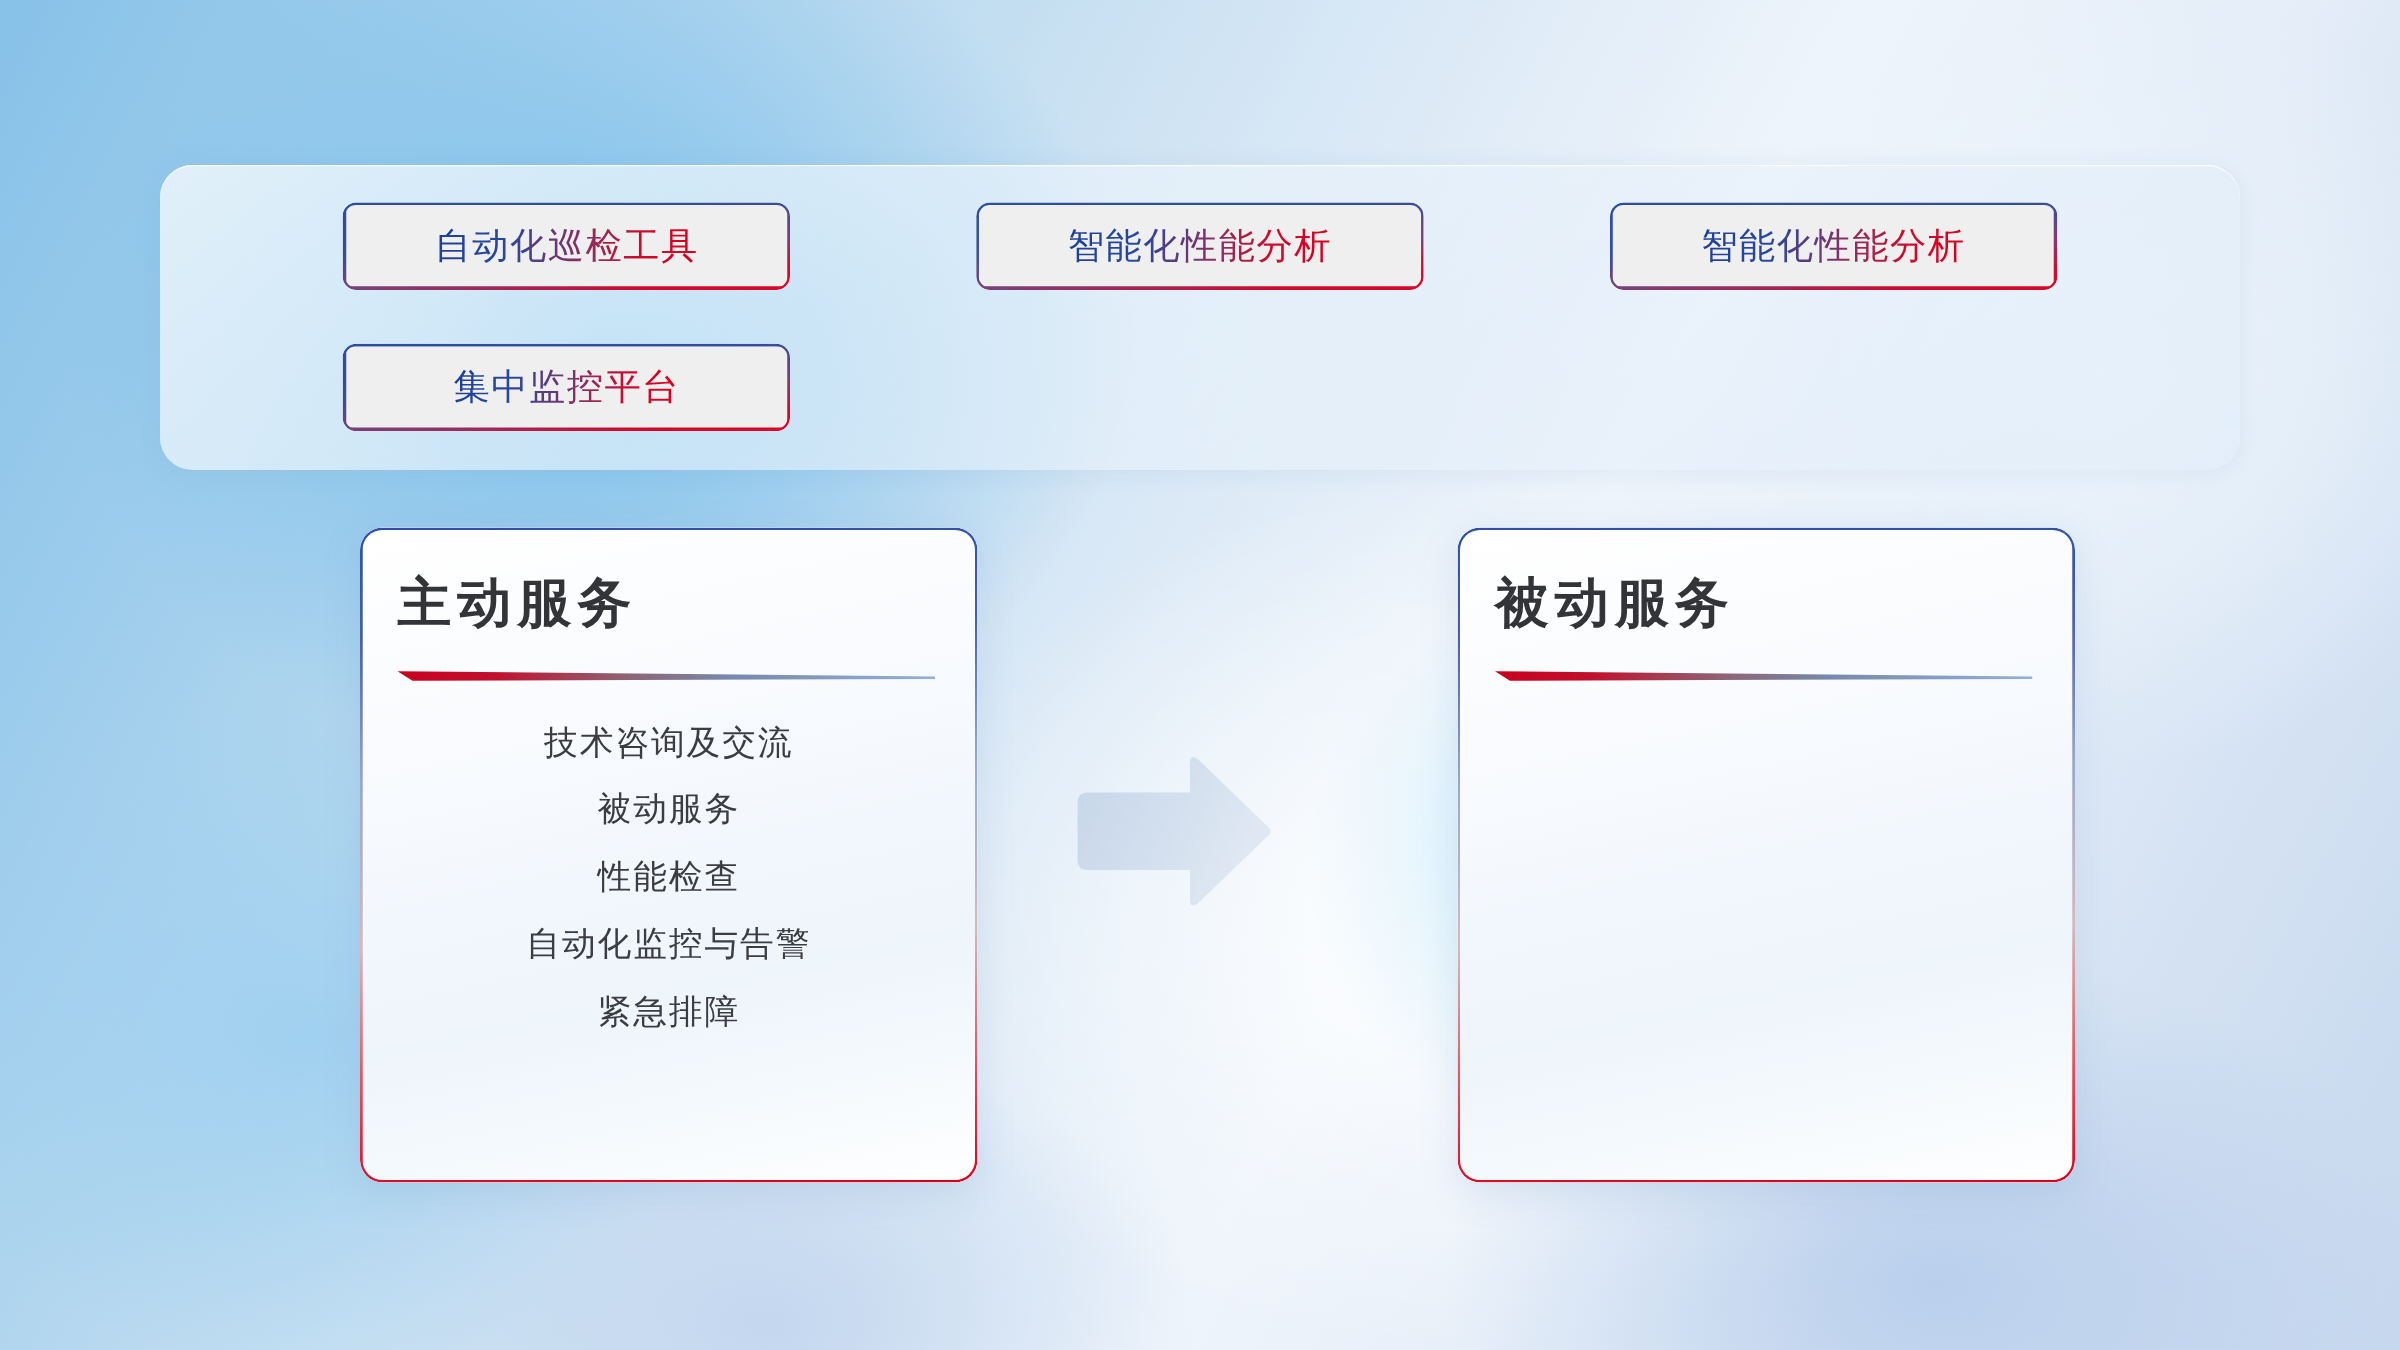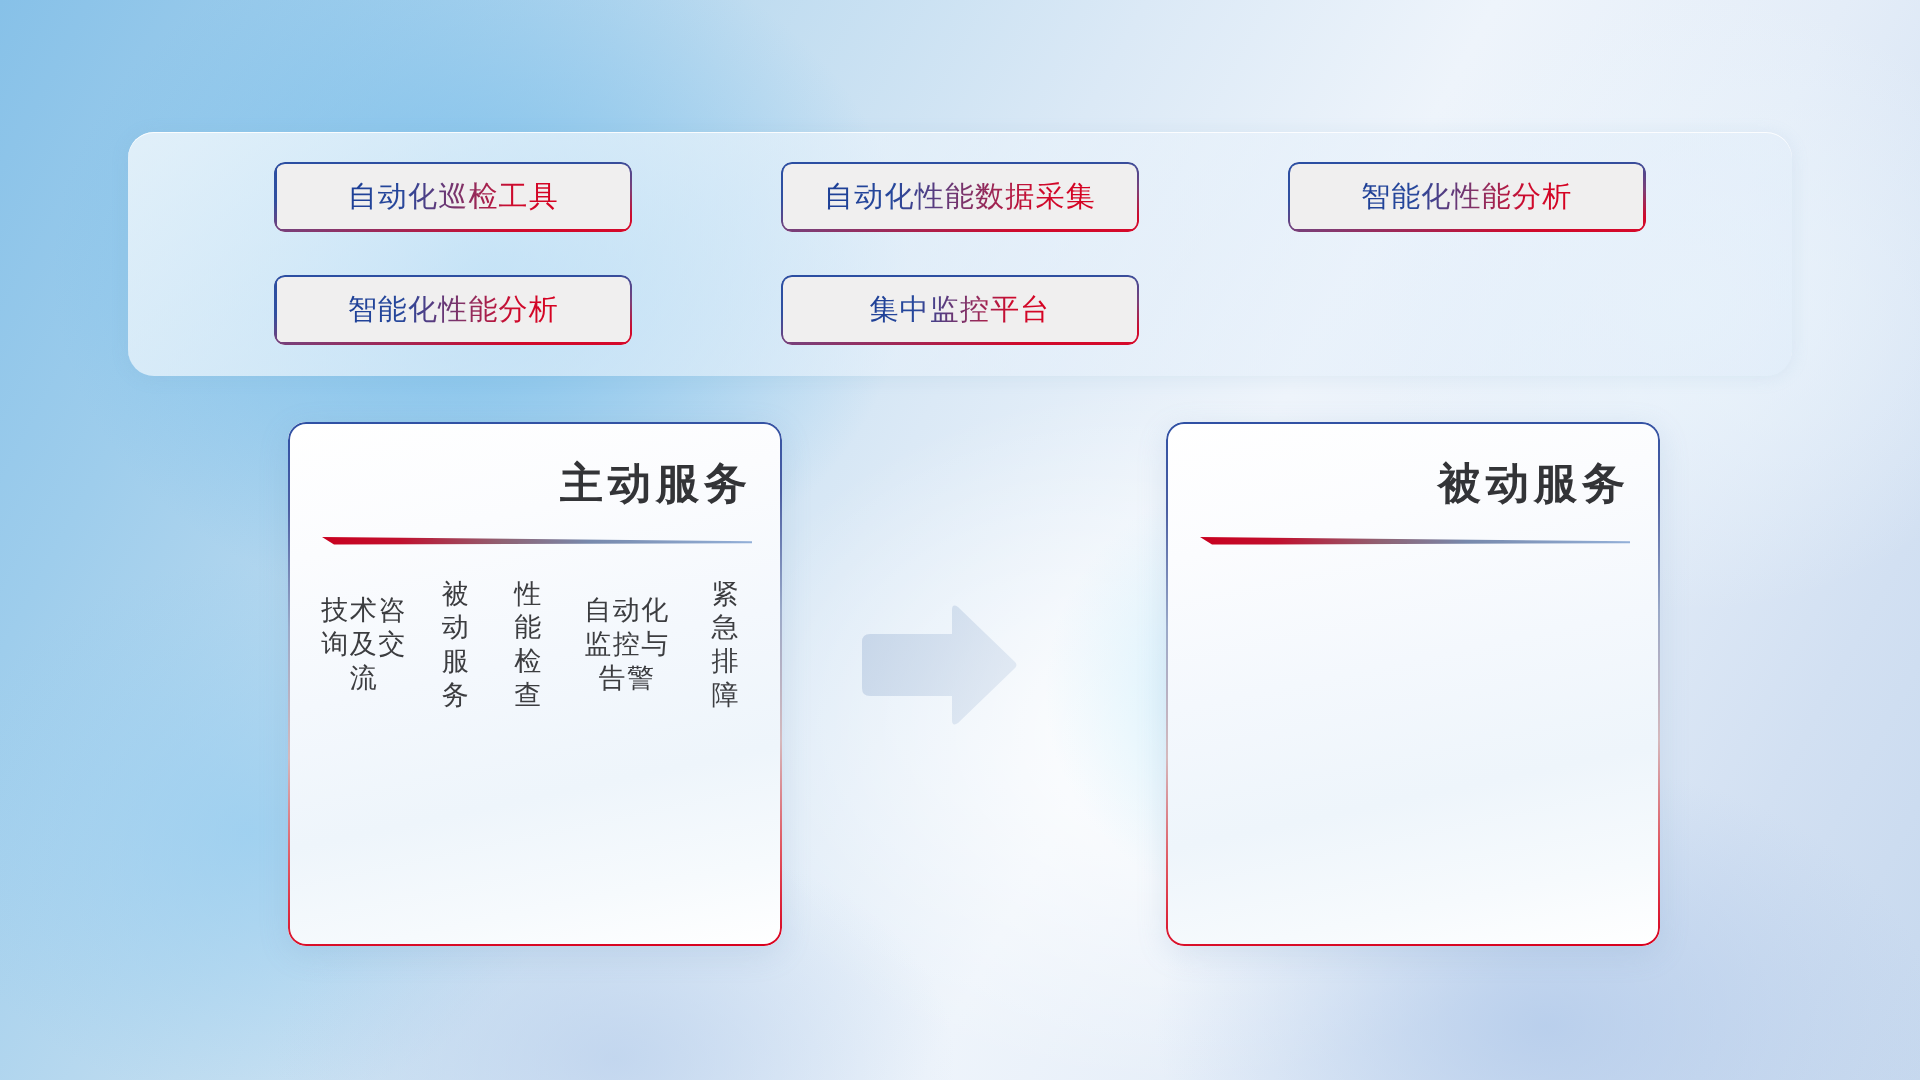--- a/index.html
+++ b/index.html
@@ -100,30 +100,30 @@
     content:"";position:absolute;inset:0;border-radius:18px;padding:2px;
     background:linear-gradient(178deg,#2f50a4 0%,#4b5ea2 16%,#9aa9c8 38%,#d5b9bd 62%,#e0555f 82%,#d8001e 100%);
     -webkit-mask:linear-gradient(#000 0 0) content-box,linear-gradient(#000 0 0);
     -webkit-mask-composite:xor;mask-composite:exclude;
     pointer-events:none;
   }
   #card-active{left:288px;}
   #card-passive{left:1166px;}
 
   .card-inner{position:relative;z-index:1;padding:26px 30px 0 30px;height:100%;box-sizing:border-box;
-    display:flex;flex-direction:column;align-items:flex-end;}
+    display:flex;flex-direction:column;align-items:flex-start;}
   .card-title{
     font-size:43px;font-weight:700;color:#333437;letter-spacing:5px;
     text-align:center;line-height:1.2;margin-top:10px;
   }
   .divider-wrap{width:430px;height:14px;margin-top:24px;}
   .divider{width:100%;height:100%;display:block;}
   .card-list{
     margin-top:30px;width:100%;
-    display:flex;flex-direction:row;align-items:center;gap:20px;
+    display:flex;flex-direction:column;align-items:center;gap:20px;
   }
   .card-item{
     font-size:27px;color:#3c3d40;letter-spacing:1.5px;text-align:center;line-height:1.25;
   }
 
   
   #flow-arrow{position:absolute;left:858px;top:604px;width:160px;height:132px;z-index:1;}
 </style>
 </head>
 <body>
@@ -139,23 +139,20 @@
   <div class="bg-glow-g"></div>
 </div>
 
 <div id="top-panel">
   <div class="pill-grid">
 
     <div class="pill">
       <span class="pill-label">自动化巡检工具</span>
     </div>
 
-    <div class="pill">
-      <span class="pill-label">自动化性能数据采集</span>
-    </div>
 
     <div class="pill">
       <span class="pill-label">智能化性能分析</span>
     </div>
 
     <div class="pill">
       <span class="pill-label">智能化性能分析</span>
     </div>
 
 

